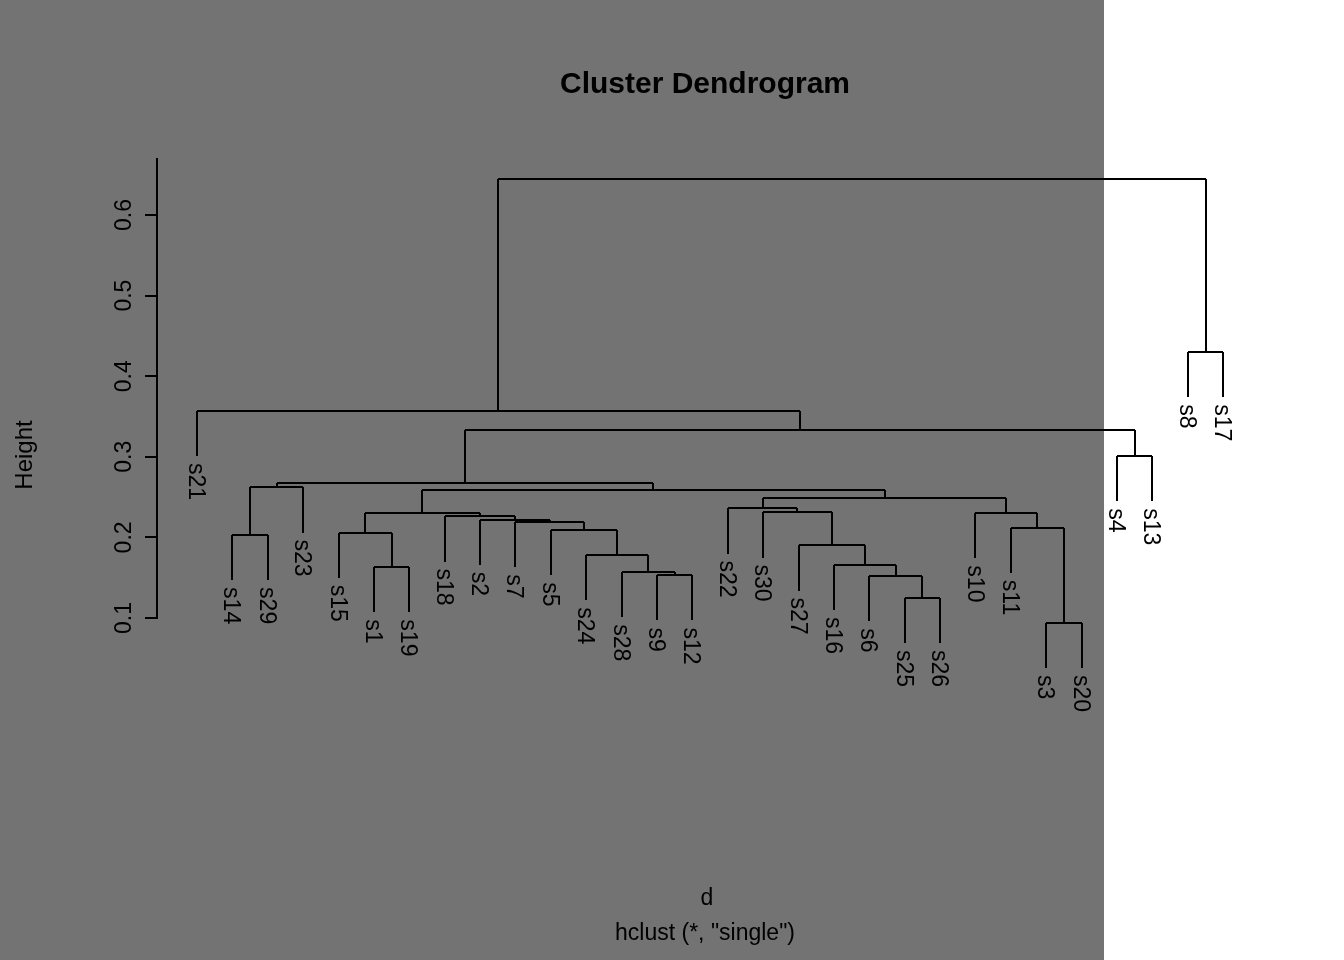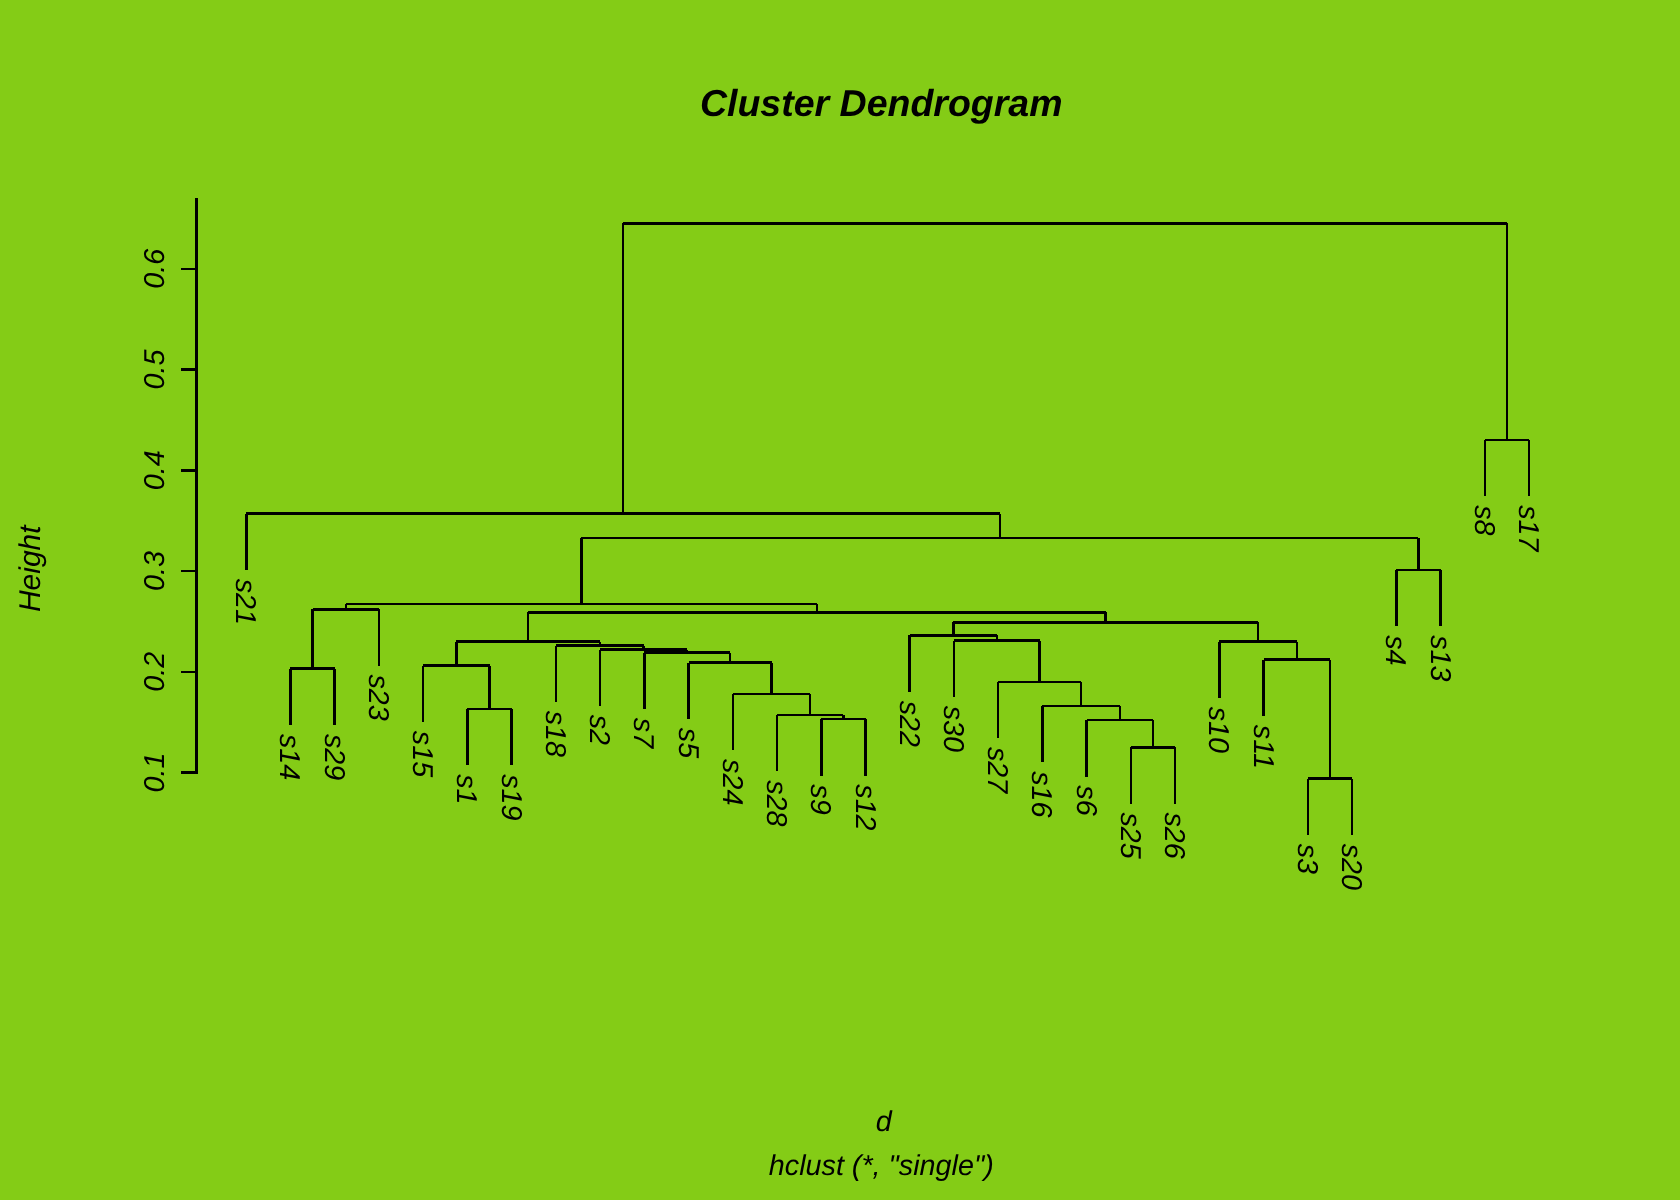--- a/index.html
+++ b/index.html
@@ -1,19 +1,18 @@
 <!DOCTYPE html>
 <html><head>
 <meta charset="utf-8">
 <style>
   html,body{margin:0;padding:0;background:#ffffff;}
   .figure-wrap{
-    width:1344px;height:960px;background:#84cc16;position:relative;
+    width:1104px;height:960px;background:#737373;position:relative;
     font-family:"Liberation Sans", sans-serif;
-    font-style:italic;
   }
   svg text{fill:#000000;}
   .plot-title{font-size:30px;font-weight:bold;}
   .axis-label{font-size:24px;}
   .caption{font-size:23px;}
   .tickline, .branch{stroke:#000000;stroke-width:2;}
 </style>
 </head>
 <body>
 

